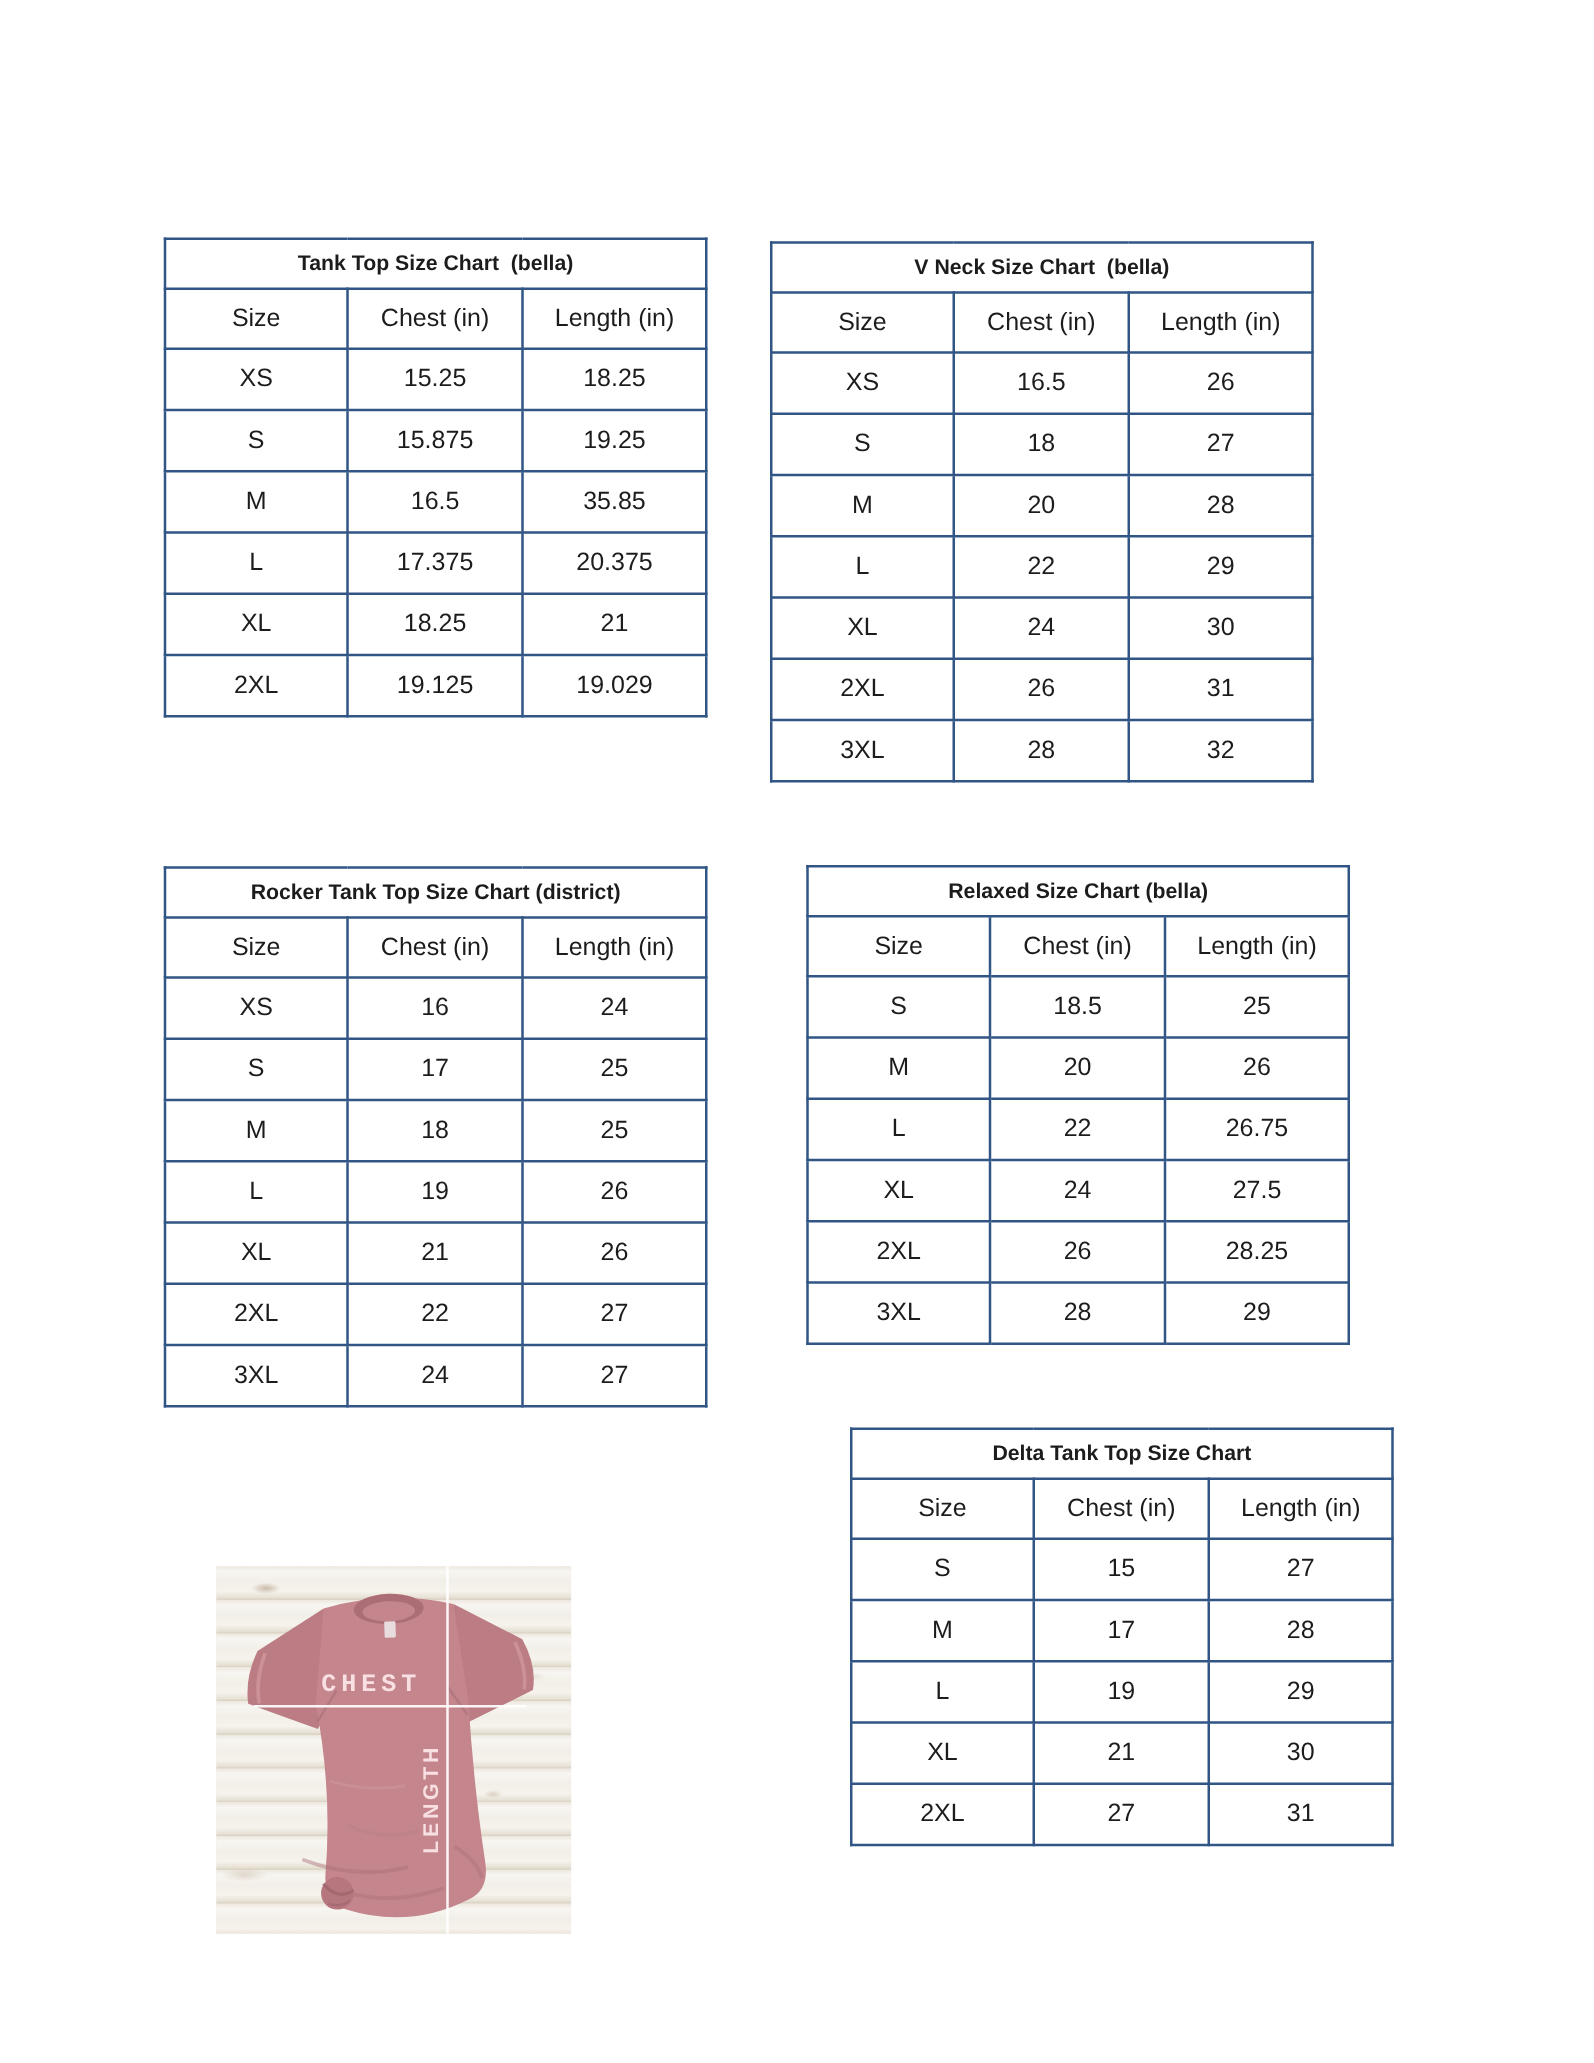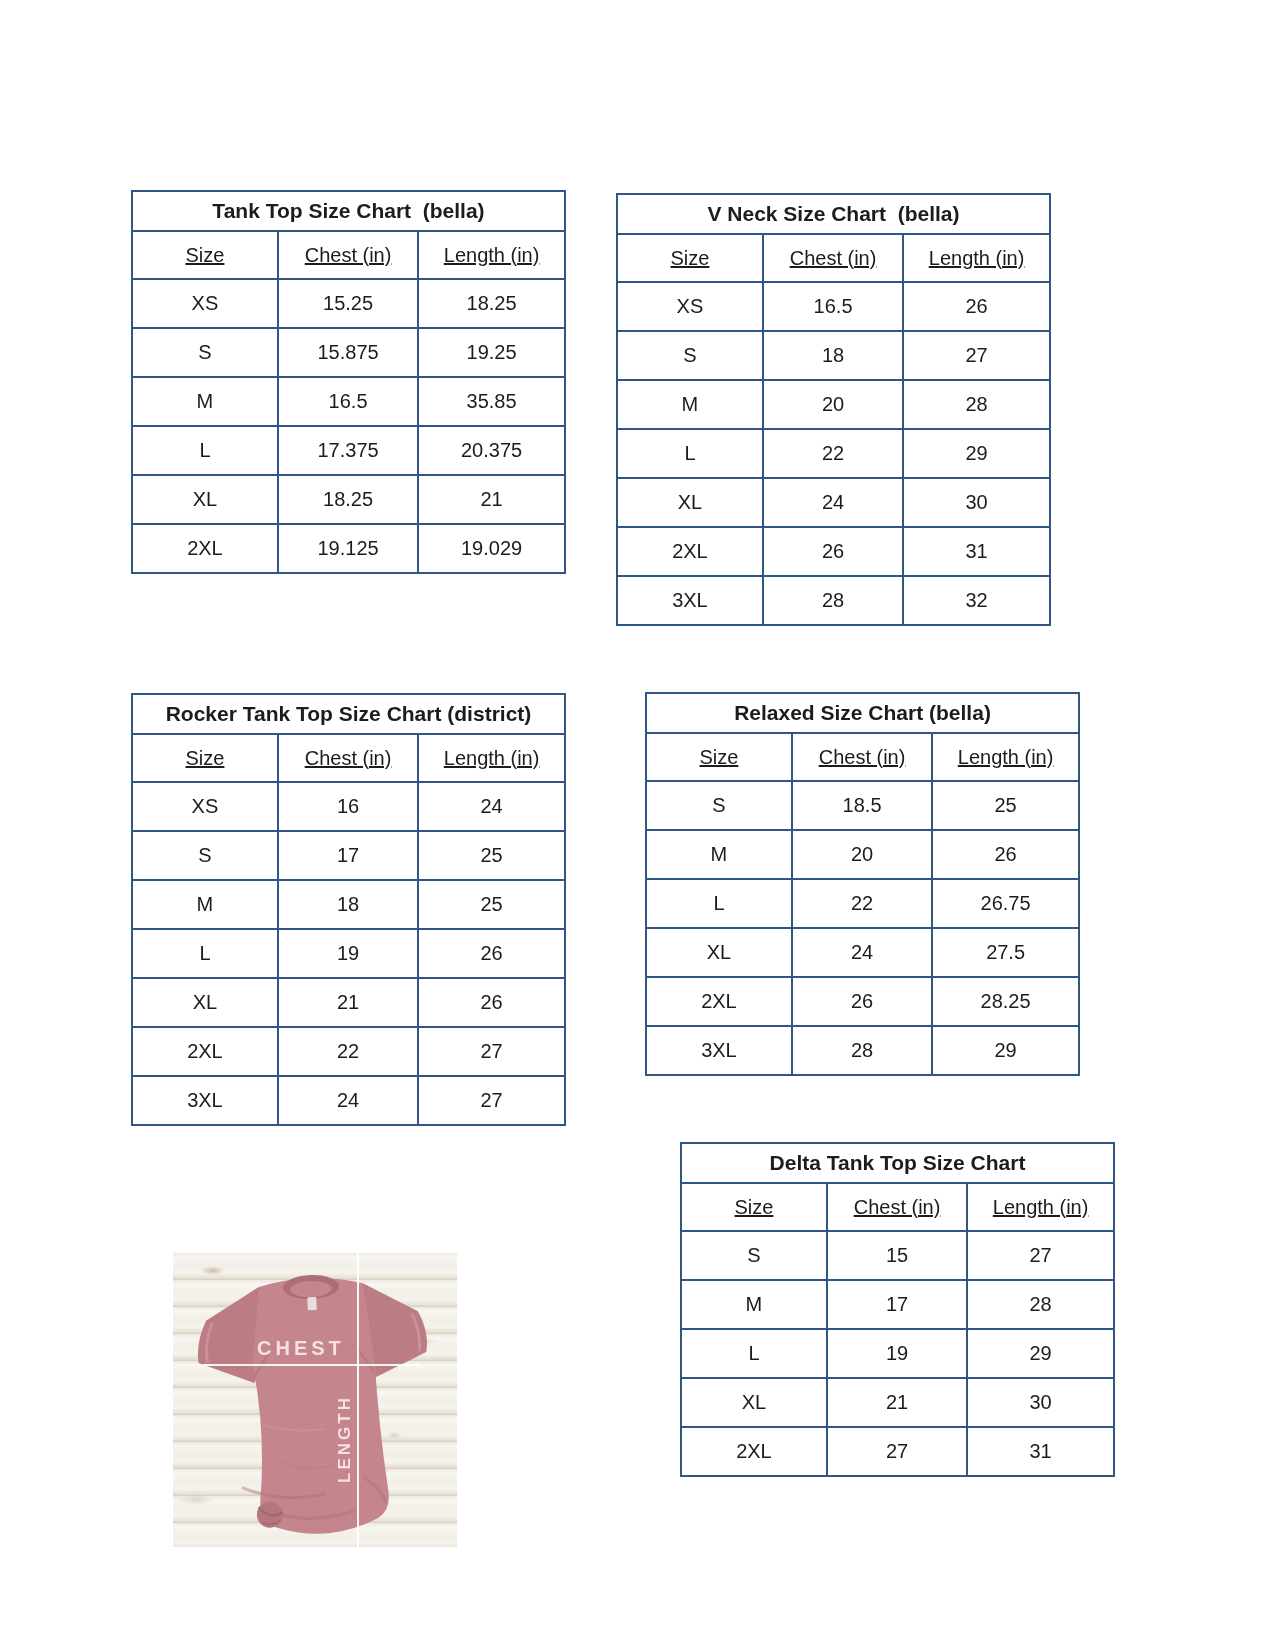--- a/index.html
+++ b/index.html
@@ -6,22 +6,22 @@
   .sheet{
     position:relative;width:1275px;height:1650px;background:#ffffff;
     font-family:"Liberation Sans",sans-serif;color:#1c1c1c;overflow:hidden;
   }
   .tbl{position:absolute;}
   .grid{border-collapse:collapse;table-layout:fixed;width:435px;}
   .grid td{
     border:2px solid #315685;text-align:center;vertical-align:middle;
     font-size:20px;color:#1c1c1c;height:47px;padding:0 4px;overflow:hidden;
   }
-  .grid td.title{font-weight:bold;font-size:21px;height:38px;white-space:pre;}
-  .grid td.hdr{height:46px;text-decoration:underline;}
+  .grid td.title{font-weight:bold;font-size:17px;height:38px;white-space:pre;}
+  .grid td.hdr{height:46px;}
   .grid col.c1{width:33.7%;} .grid col.c2{width:32.4%;} .grid col.c3{width:33.9%;}
 
   
   .photo{
     position:absolute;left:173px;top:1253px;width:284px;height:294px;overflow:hidden;
     background-color:#f5f3ee;
   }
   .wood{
     position:absolute;inset:0;
     background-image:
@@ -34,21 +34,21 @@
       repeating-linear-gradient(to right, rgba(210,200,182,.25) 0 2px, transparent 2px 23px);
   }
   .shirt-svg{position:absolute;left:0;top:0;}
   .mline{position:absolute;background:rgba(255,255,255,.92);z-index:3;}
   .line-h{left:30px;top:111px;width:218px;height:2px;}
   .line-v{left:184px;top:0;width:2px;height:294px;}
   .mlabel{
     position:absolute;z-index:4;color:rgba(250,228,231,.95);
     font-weight:bold;letter-spacing:4px;z-index:4;
   }
-  .chest-label{left:84px;top:84px;font-size:20px;}
+  .chest-label{left:84px;top:84px;font-size:20px;font-family:Liberation Mono, monospace;}
   .length-label{
     left:124px;top:176px;width:96px;height:20px;text-align:center;
     font-size:17px;letter-spacing:3px;transform:rotate(-90deg);
   }
 </style>
 </head>
 <body>
 
 <div class="sheet">
 

